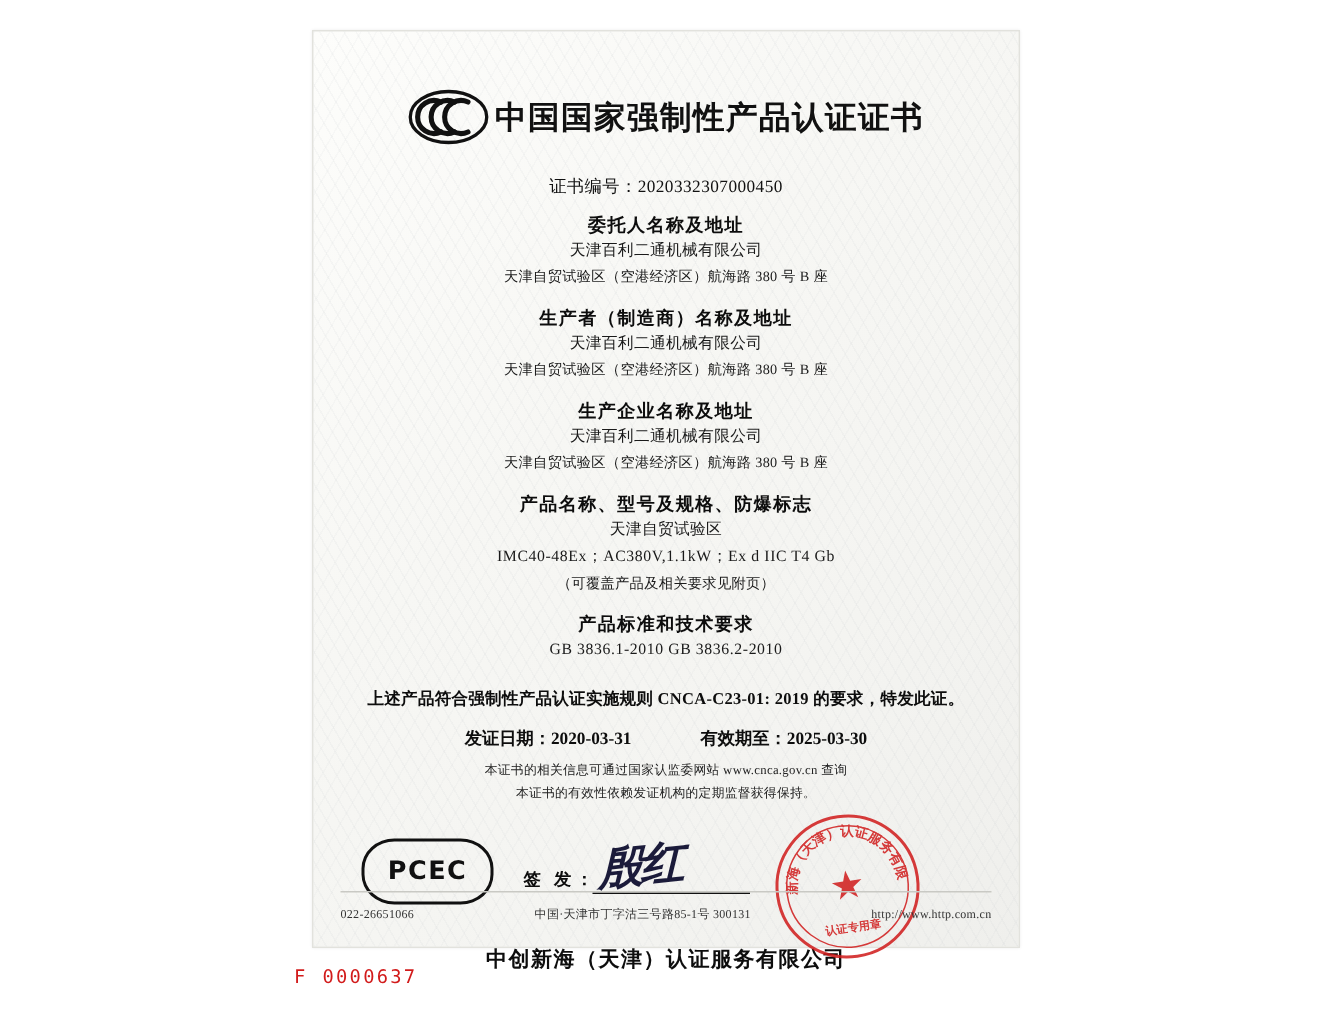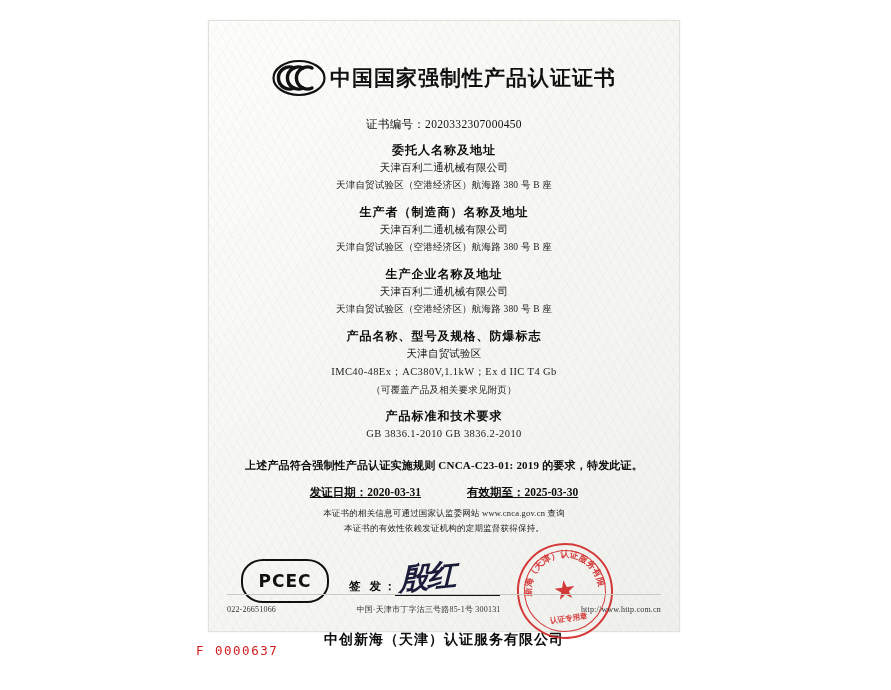--- a/index.html
+++ b/index.html
@@ -109,21 +109,20 @@
   }
 
   .dates-row {
     display: flex;
     justify-content: center;
     gap: 46px;
     margin-top: 12px;
     font-size: 11.5px;
     font-weight: 700;
     color: #0d0d0d;
-    text-decoration: underline;
   }
   .dates-row .d-val { font-weight: 700; }
 
   .fineprint {
     text-align: center;
     font-size: 8.5px;
     color: #222;
     line-height: 1.85;
     margin-top: 6px;
     letter-spacing: 0.2px;

